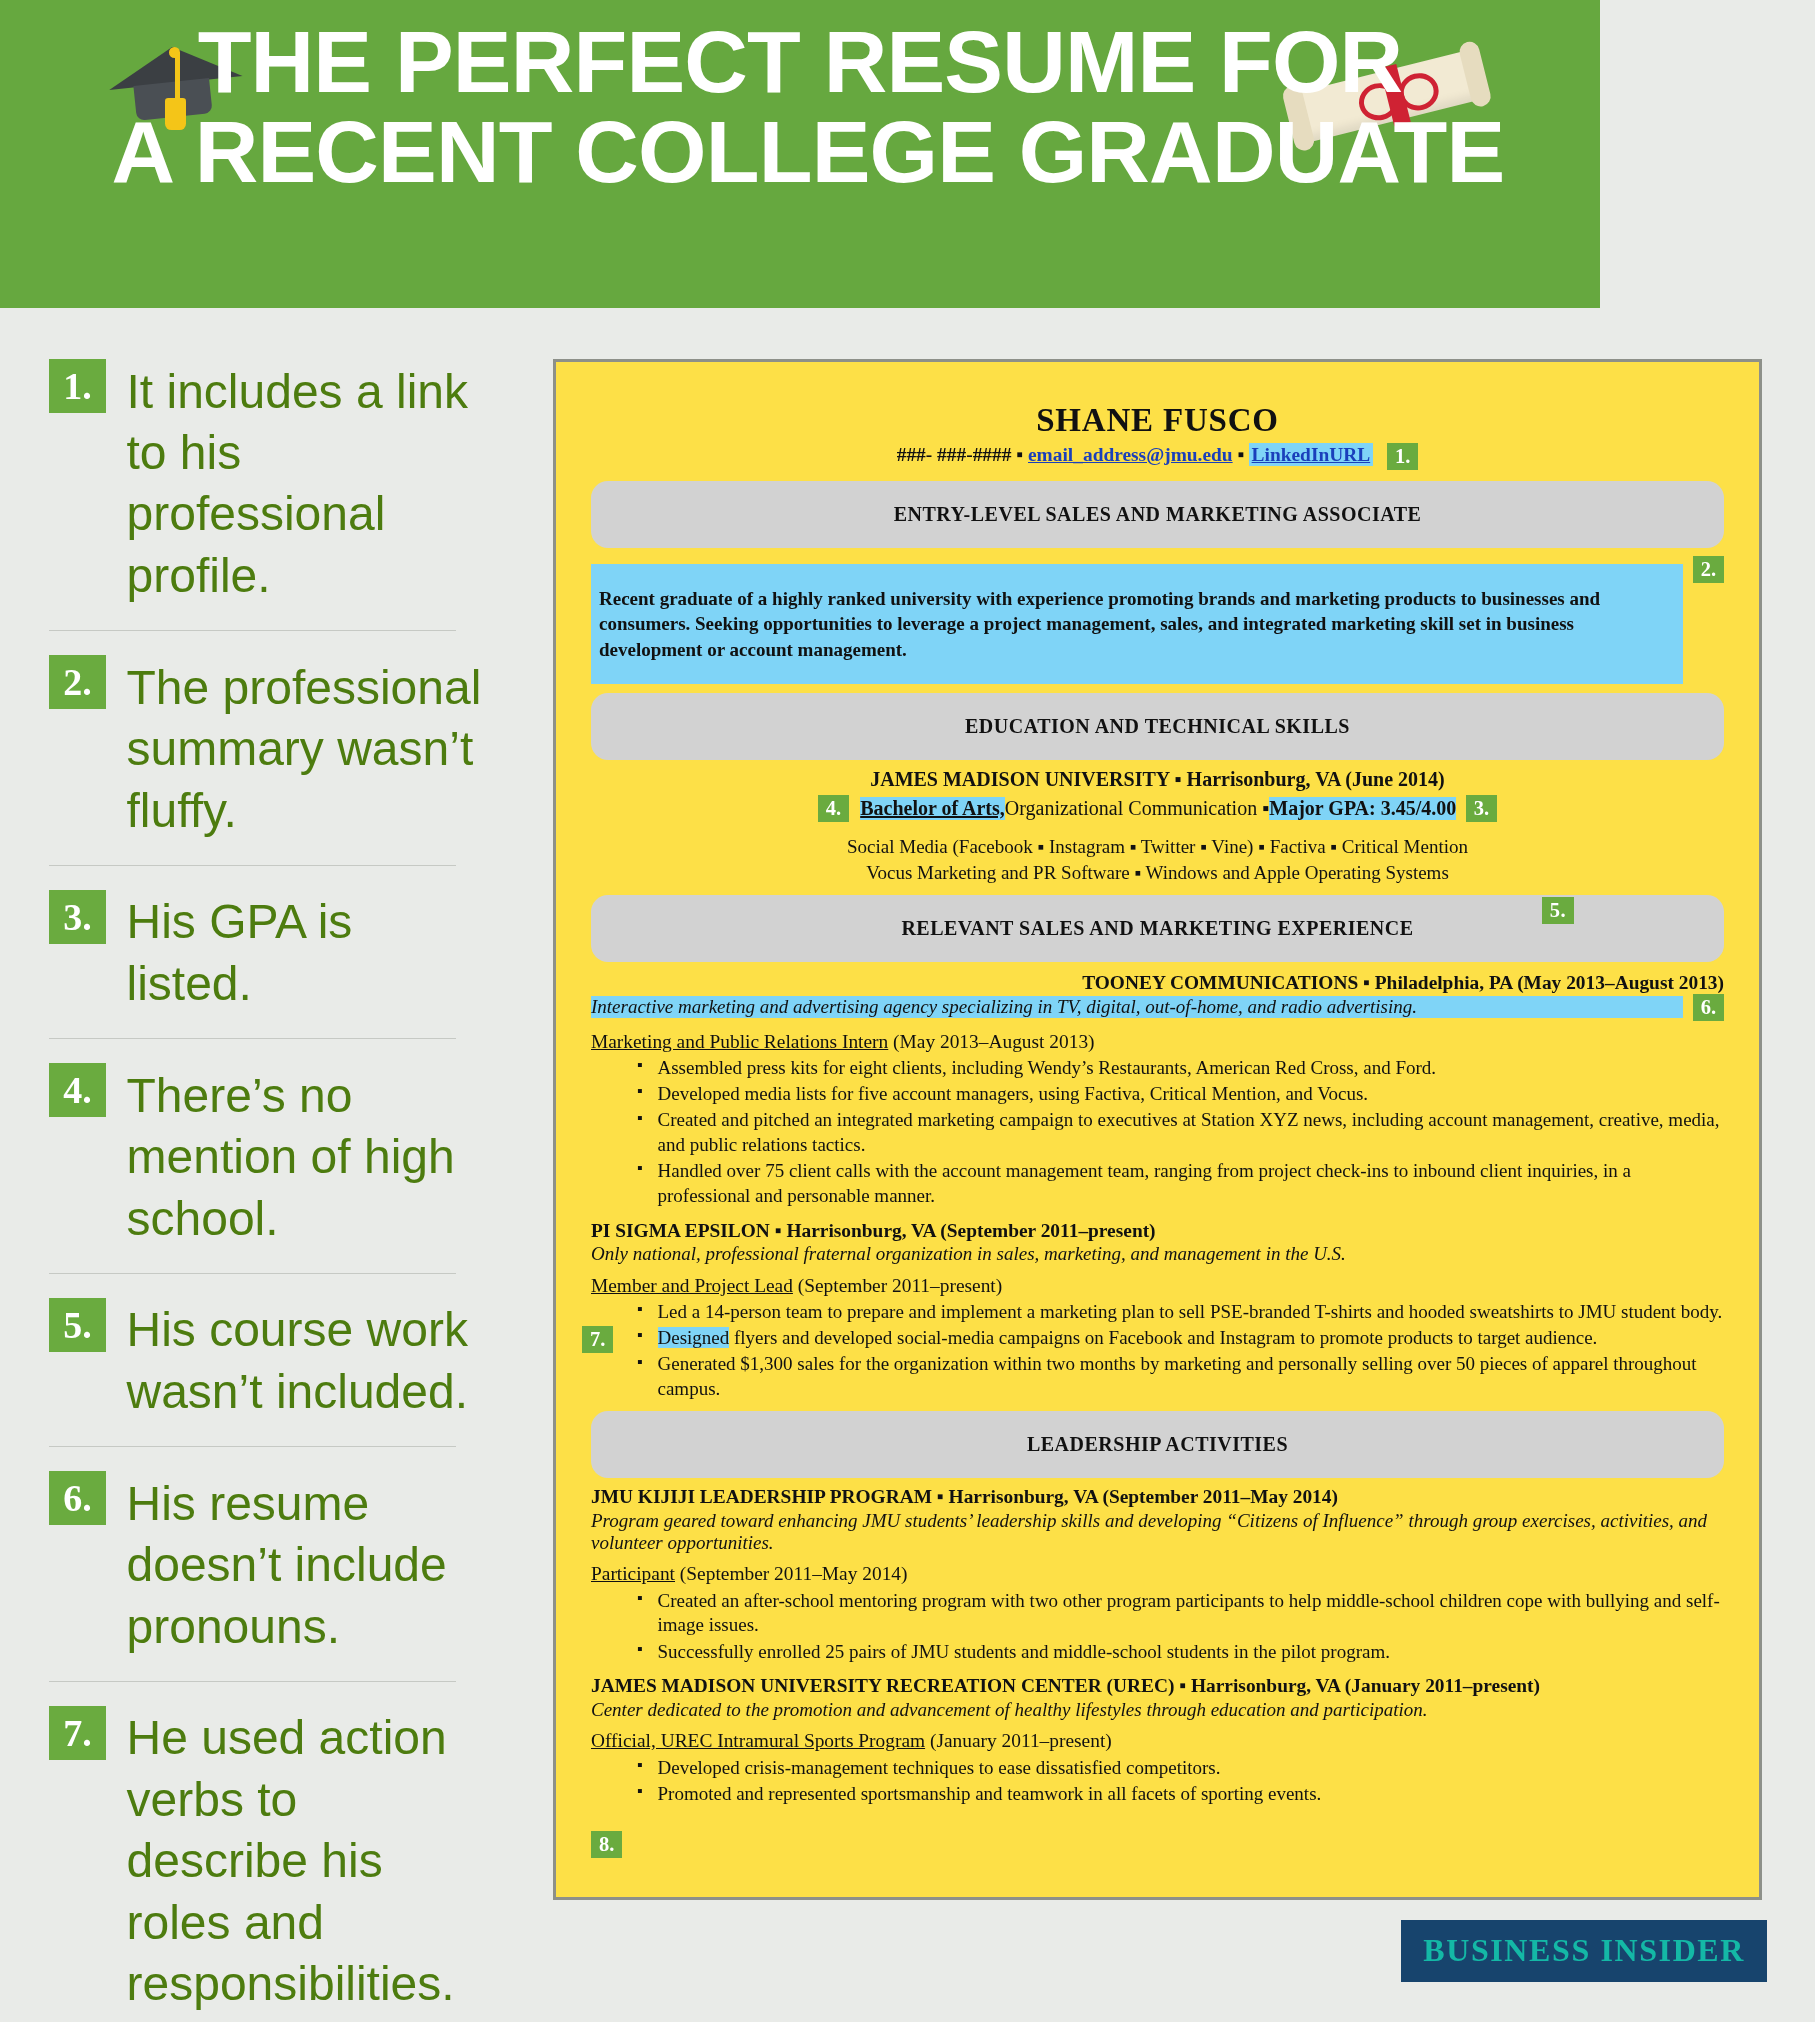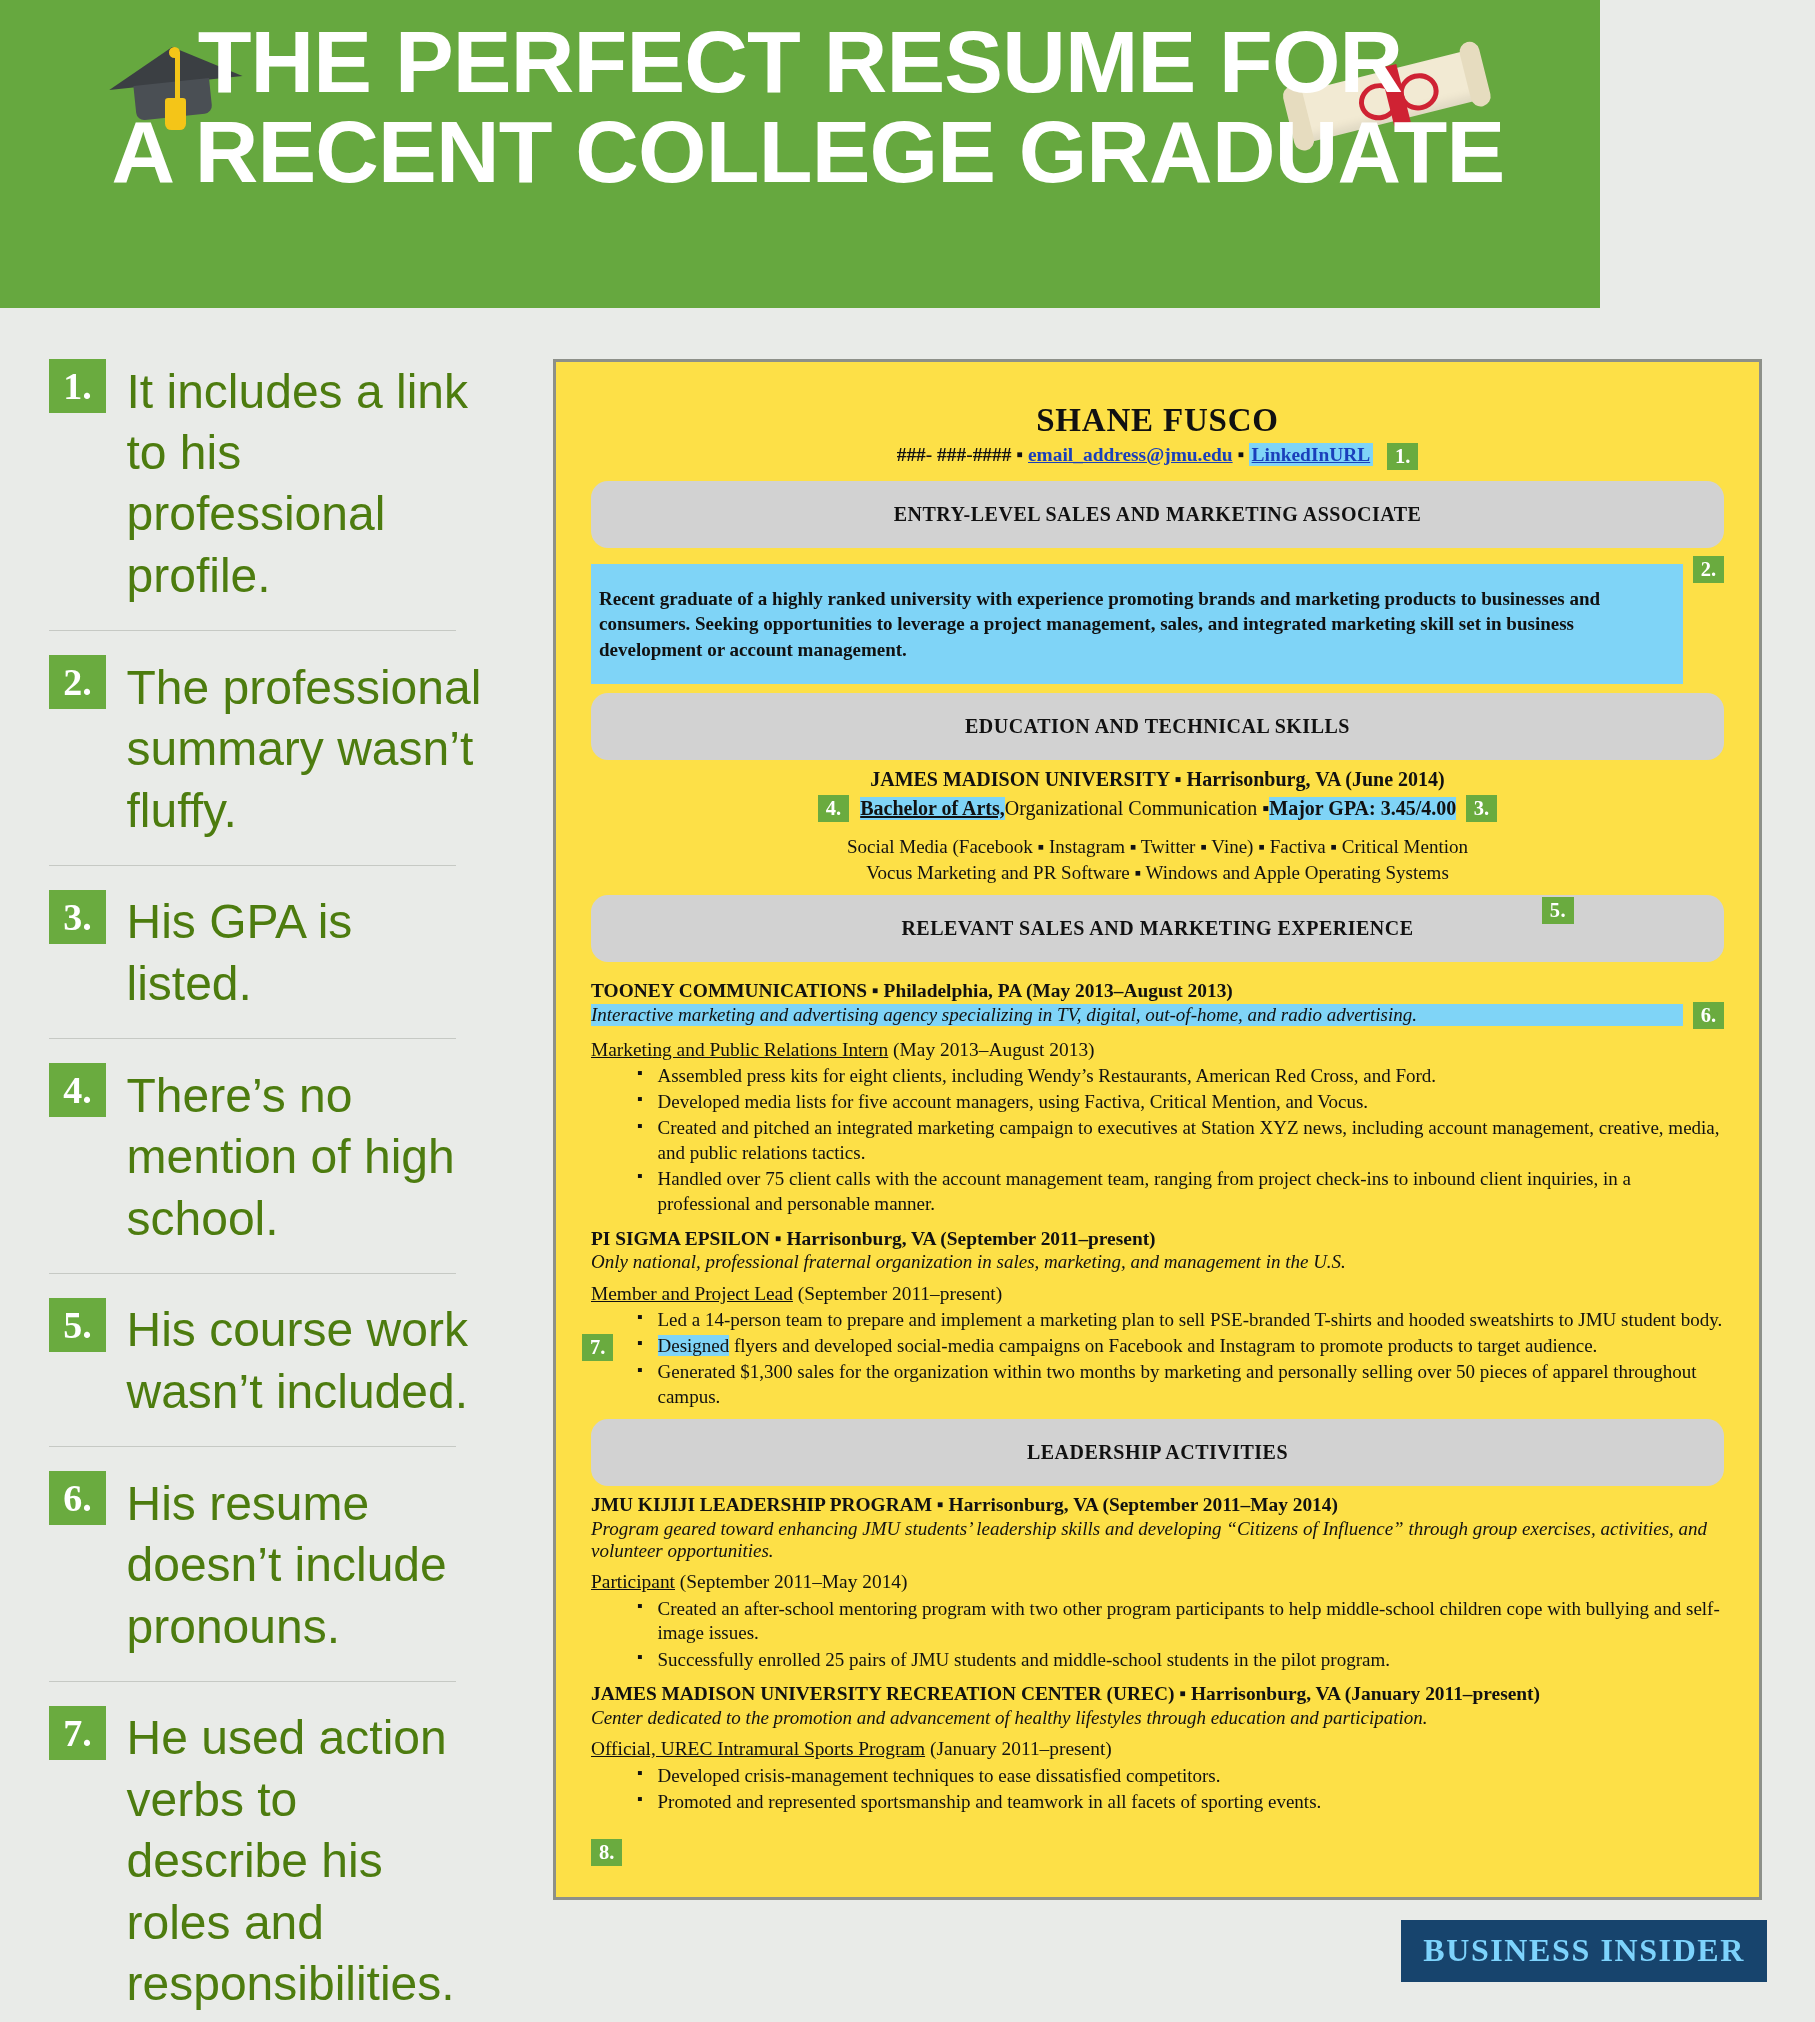--- a/index.html
+++ b/index.html
@@ -322,21 +322,21 @@
   }
   .footer-num {
     margin-top: 24px;
   }
   
   .bi-logo {
     position: absolute;
     right: 49px;
     bottom: 41px;
     background: #17446d;
-    color: #7dd3fc;
+    color: #14b8a6;
     font-family: "Liberation Serif", serif;
     font-weight: bold;
     font-size: 32px;
     letter-spacing: 1.6px;
     padding: 12.6px 22px;
   }
 </style>
 </head>
 <body>
 
@@ -454,21 +454,21 @@
         <div>Social Media (Facebook ▪ Instagram ▪ Twitter ▪ Vine) ▪ Factiva ▪ Critical Mention</div>
         <div>Vocus Marketing and PR Software ▪ Windows and Apple Operating Systems</div>
       </div>
 
       <div class="band">
         <span>RELEVANT SALES AND MARKETING EXPERIENCE</span>
         <span class="callout">5.</span>
       </div>
 
       <div>
-        <div class="job-title" style="margin-top:18px;">TOONEY COMMUNICATIONS ▪ Philadelphia, PA (May 2013–August 2013)</div>
+        <div class="job-title" style="margin-top:10px;text-align:right;">TOONEY COMMUNICATIONS ▪ Philadelphia, PA (May 2013–August 2013)</div>
         <div class="row-flex">
           <div class="job-desc hl-blue grow">Interactive marketing and advertising agency specializing in TV, digital, out-of-home, and radio advertising.</div>
           <div class="callout">6.</div>
         </div>
         <div class="job-role">
           <span class="ul">Marketing and Public Relations Intern</span><span> (May 2013–August 2013)</span>
         </div>
         <ul class="bullets">
           <li>Assembled press kits for eight clients, including Wendy’s Restaurants, American Red Cross, and Ford.</li>
           <li>Developed media lists for five account managers, using Factiva, Critical Mention, and Vocus.</li>

